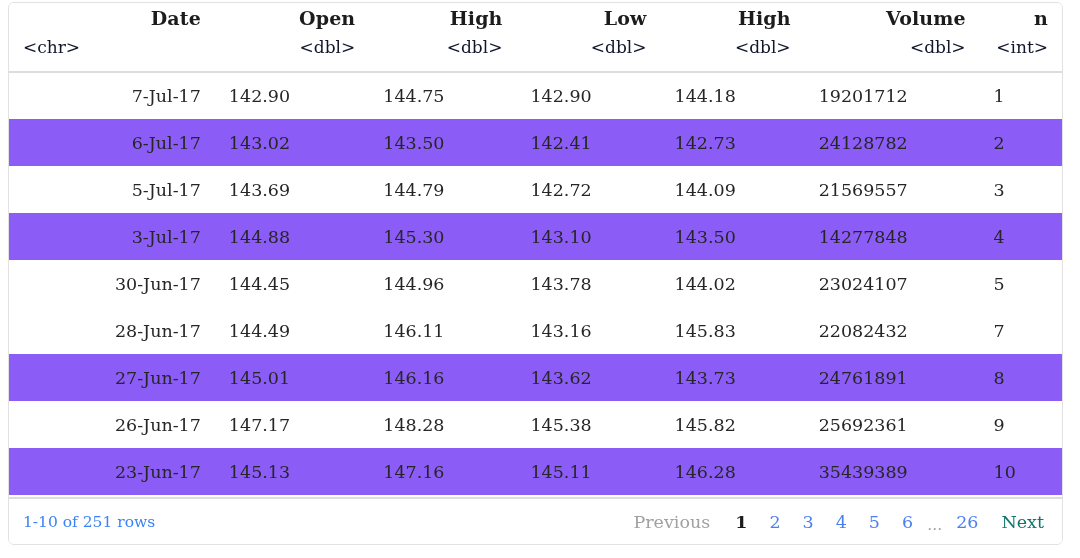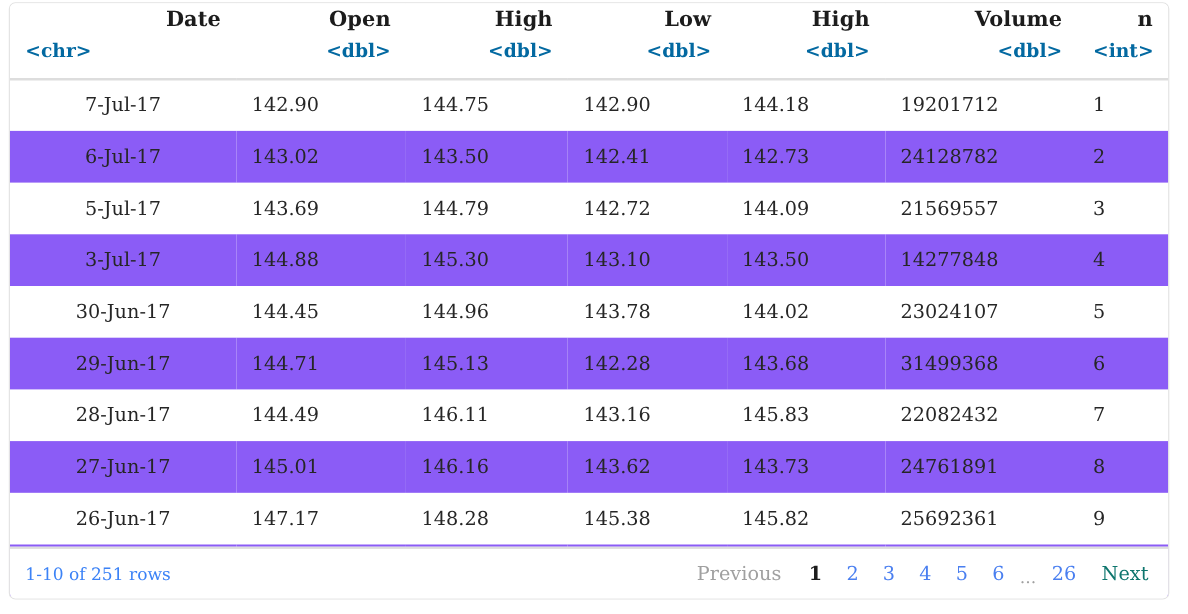--- a/index.html
+++ b/index.html
@@ -48,23 +48,23 @@
     font-weight: bold;
     font-size: 19px;
     color: #1c1c1c;
     line-height: 30px;
     white-space: nowrap;
     letter-spacing: 0.1px;
     text-align: right;
   }
   .col-type {
     font-family: "DejaVu Serif", "Liberation Serif", serif;
-    font-weight: bold;
+    font-weight: normal;
     font-size: 17px;
-    color: #0369a1;
+    color: #0f172a;
     line-height: 28px;
     white-space: nowrap;
   }
   .head-rule td {
     padding: 0;
     height: 10px;
     border-bottom: 2px solid #dddddd;
   }
 
   th.align-left  .th-inner { text-align: left; }
@@ -81,21 +81,21 @@
     padding: 0 14px;
     font-size: 17.5px;
     color: #262626;
     font-family: "DejaVu Serif", "Liberation Serif", serif;
     font-variant-numeric: oldstyle-nums;
     -moz-font-feature-settings: "onum";
     -webkit-font-feature-settings: "onum";
     font-feature-settings: "onum";
     white-space: nowrap;
   }
-  td.align-left  { text-align: center; }
+  td.align-left  { text-align: right; }
   td.align-right { text-align: left; }
 
   
   #table-footer {
     position: absolute;
     left: 0;
     right: 0;
     bottom: 0;
     height: 47px;
     border-top: 2px solid #dddddd;
@@ -256,29 +256,20 @@
           <td class="align-right">4</td>
         </tr>
         <tr class="data-row">
           <td class="align-left">30-Jun-17</td>
           <td class="align-right">144.45</td>
           <td class="align-right">144.96</td>
           <td class="align-right">143.78</td>
           <td class="align-right">144.02</td>
           <td class="align-right">23024107</td>
           <td class="align-right">5</td>
-        </tr>
-        <tr class="data-row striped">
-          <td class="align-left">29-Jun-17</td>
-          <td class="align-right">144.71</td>
-          <td class="align-right">145.13</td>
-          <td class="align-right">142.28</td>
-          <td class="align-right">143.68</td>
-          <td class="align-right">31499368</td>
-          <td class="align-right">6</td>
         </tr>
         <tr class="data-row">
           <td class="align-left">28-Jun-17</td>
           <td class="align-right">144.49</td>
           <td class="align-right">146.11</td>
           <td class="align-right">143.16</td>
           <td class="align-right">145.83</td>
           <td class="align-right">22082432</td>
           <td class="align-right">7</td>
         </tr>

